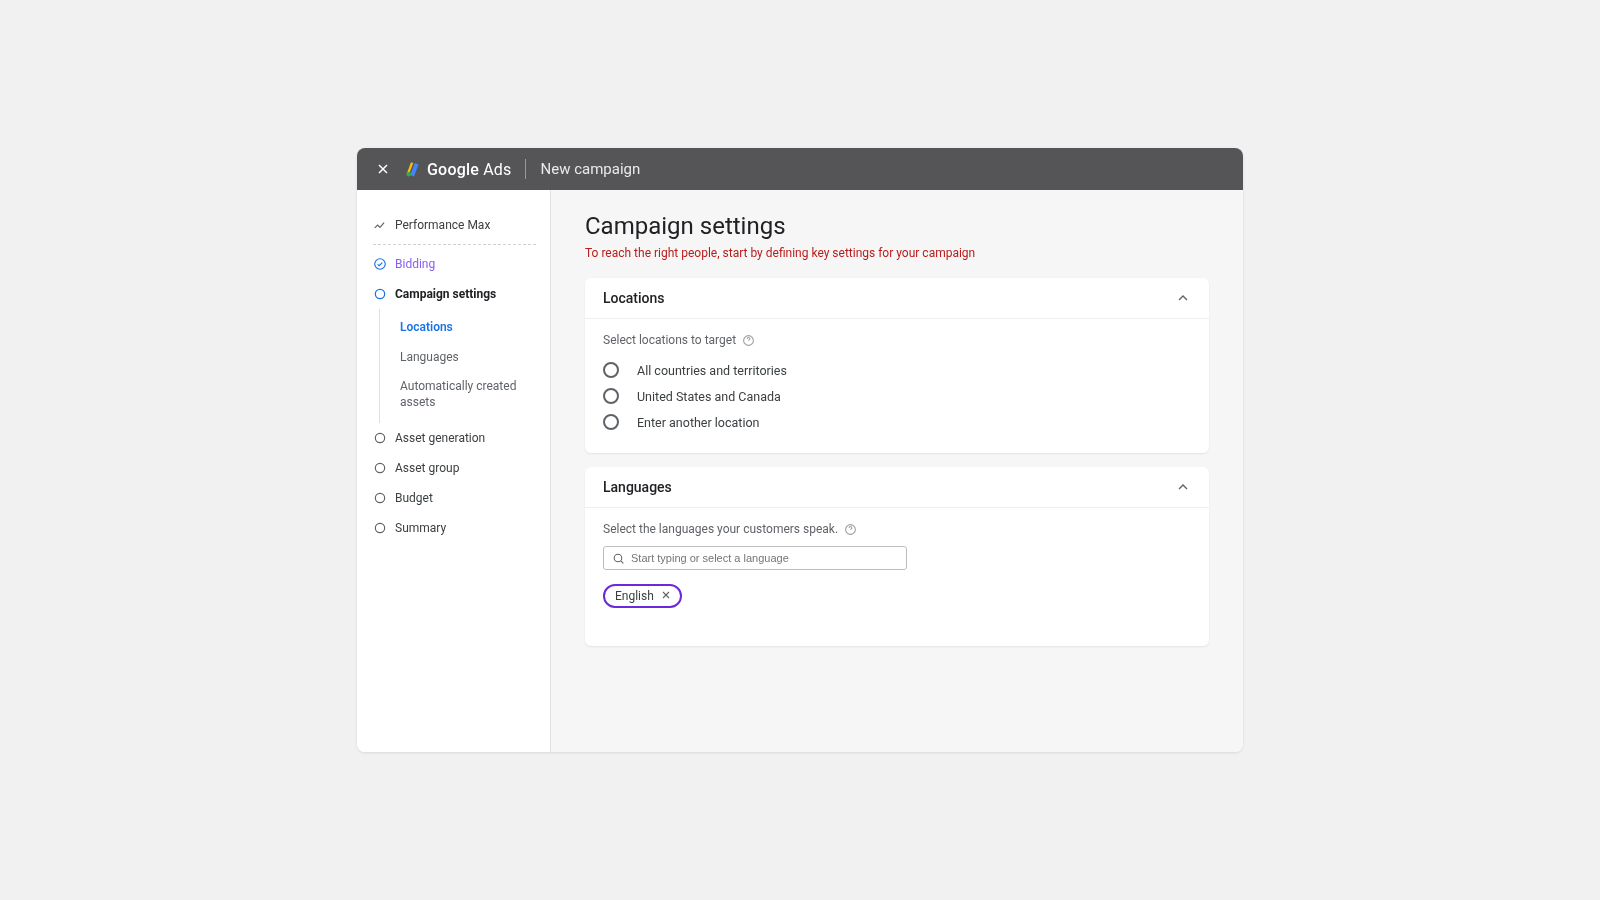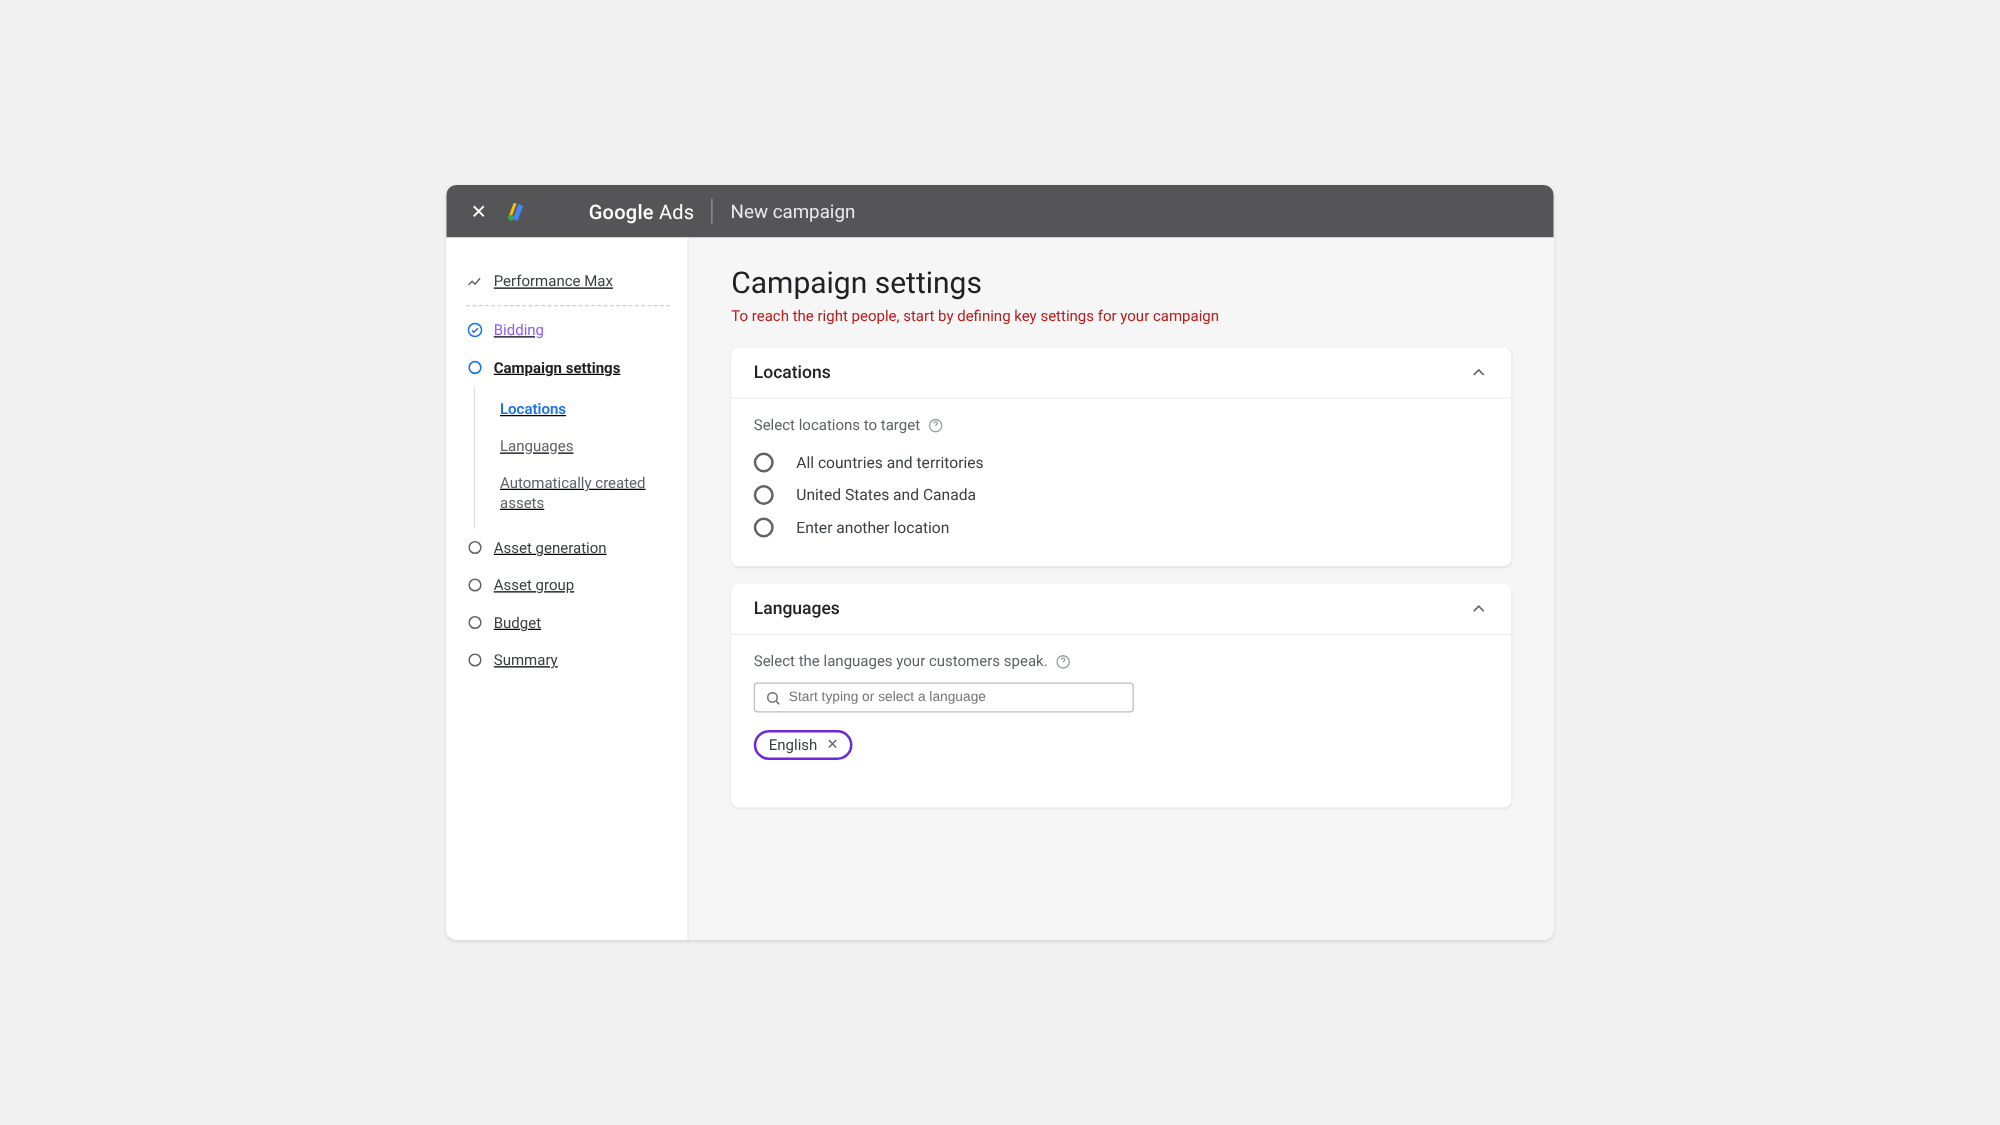--- a/index.html
+++ b/index.html
@@ -36,33 +36,32 @@
     display: flex; align-items: center; justify-content: center;
     cursor: pointer;
     color: #fff;
   }
   .logo {
     display: flex; align-items: center; margin-left: 8px; gap: 4px;
   }
   .logo-mark {
     width: 18px; height: 18px; position: relative;
   }
-  .brand-text { font-size: 16px; font-weight: 400; letter-spacing: 0.2px; margin-left: 44px; }
+  .brand-text { font-size: 16px; font-weight: 400; letter-spacing: 0.2px; }
   .brand-text .bold { font-weight: 500; }
   .vsep { width: 1px; height: 20px; background: rgba(255,255,255,0.4); margin: 0 14px; }
   .page-name { font-size: 15px; color: #eaeaea; }
   .body {
     flex: 1; display: flex; min-height: 0;
   }
   .sidebar {
     width: 194px;
     border-right: 1px solid #e2e2e2;
     padding: 20px 14px 0 16px;
     background: #fff;
-    text-decoration: underline;
   }
   .step {
     display: flex; align-items: center; gap: 8px;
     font-size: 12px; color: #3c4043;
     padding: 8px 0;
     cursor: pointer;
   }
   .step.dashed-after {
     border-bottom: 1px dashed #d0d0d0;
     padding-bottom: 12px;

